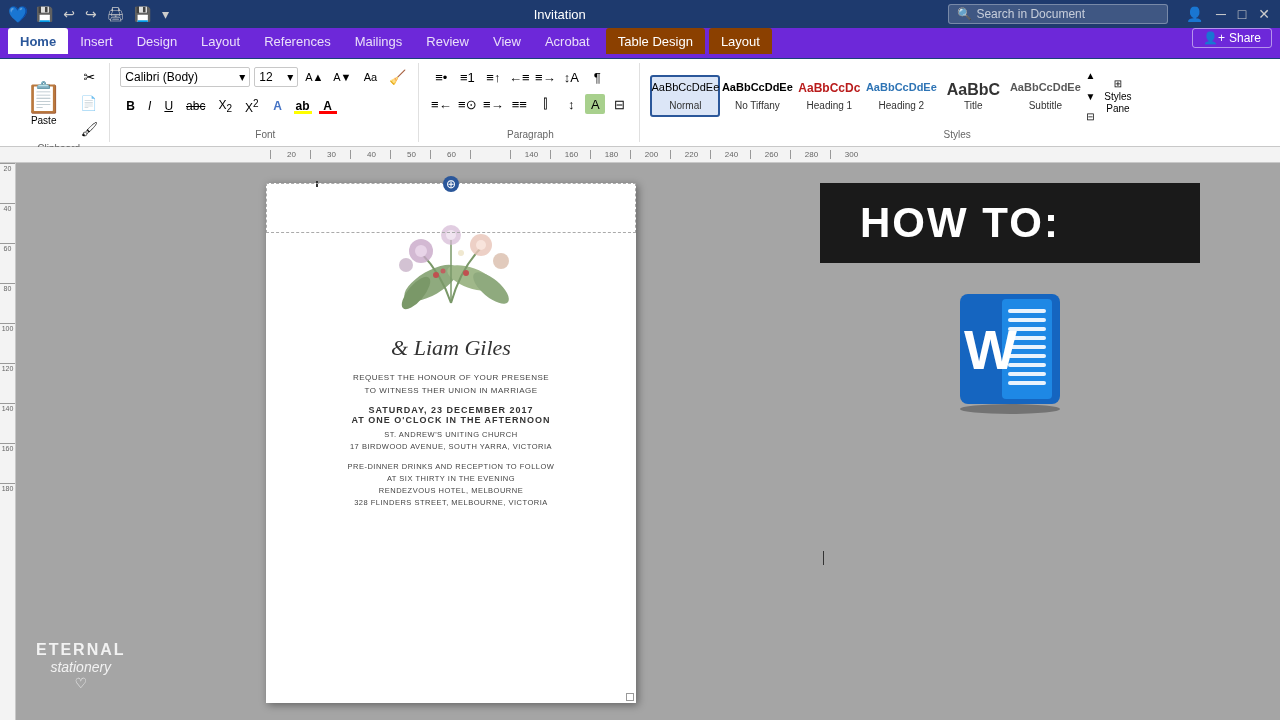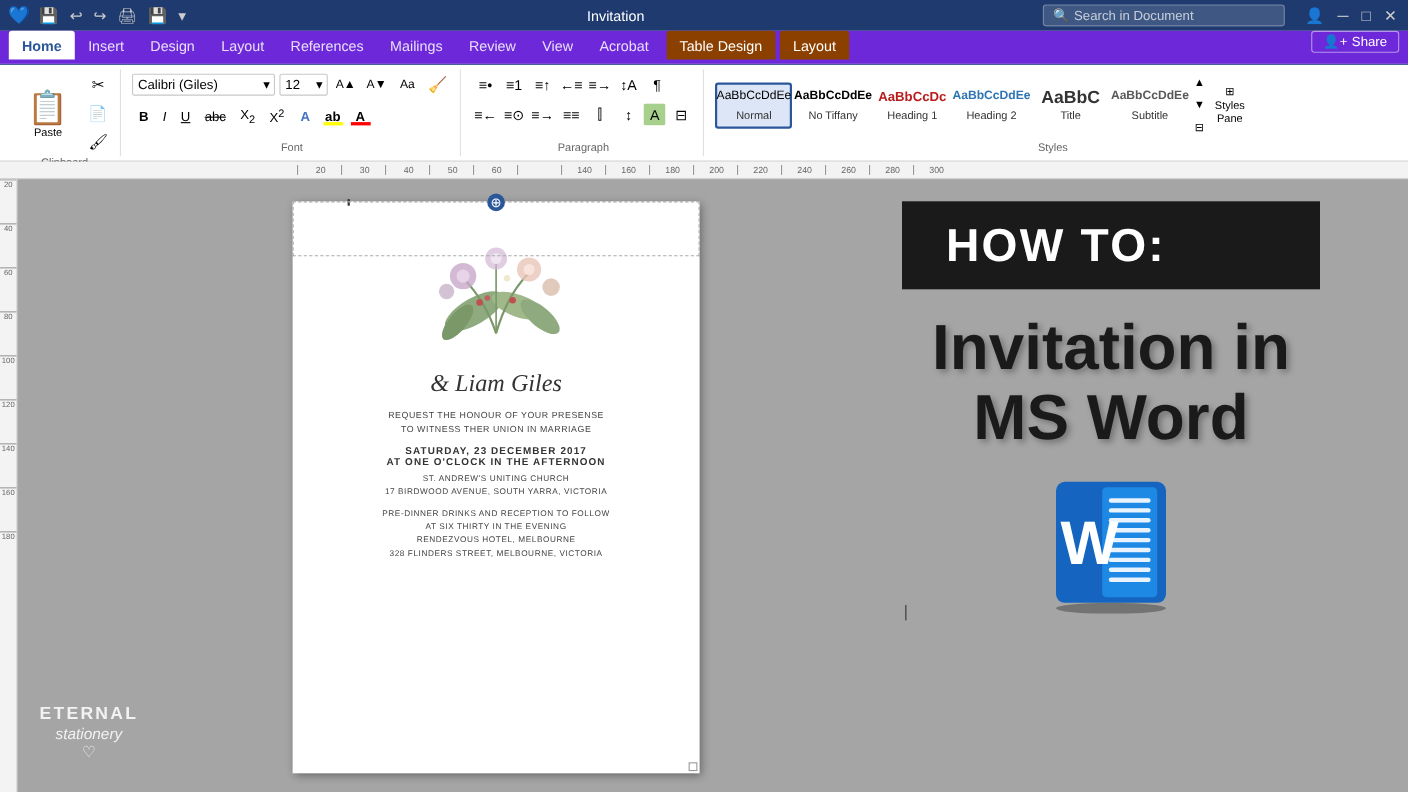--- a/index.html
+++ b/index.html
@@ -516,21 +516,21 @@
         <div class="icon-btn" style="font-size:14px;">🖌</div>
       </div>
     </div>
     <div class="ribbon-group-label">Clipboard</div>
   </div>
 
   <div class="ribbon-group">
     <div class="ribbon-tools" style="flex-direction:column; gap:3px; align-items:flex-start;">
       <div style="display:flex; align-items:center; gap:4px;">
         <div class="font-dropdown">
-          <span>Calibri (Giles)</span>
+          <span>Calibri (Body)</span>
           <span>▾</span>
         </div>
         <div class="font-size-dropdown">
           <span>12</span>
           <span>▾</span>
         </div>
         <div class="icon-btn" style="font-size:11px;">A▲</div>
         <div class="icon-btn" style="font-size:11px;">A▼</div>
         <div class="icon-btn" style="font-size:11px;">Aa</div>
         <div class="icon-btn" style="font-size:14px;">🧹</div>
@@ -726,24 +726,20 @@
 
       <div class="page-resize"></div>
     </div>
 
     <div id="overlay-panel">
 
       <div class="how-to-box">
         <span>HOW TO:</span>
       </div>
 
-      <div class="invitation-title">
-        <span>Invitation in</span><br>
-        <span>MS Word</span>
-      </div>
 
       <div class="word-icon-container">
         <svg viewBox="0 0 120 130" width="120" height="130" xmlns="http://www.w3.org/2000/svg">
 
           <ellipse cx="60" cy="125" rx="50" ry="5" fill="rgba(0,0,0,0.3)"></ellipse>
 
           <rect x="10" y="10" width="100" height="110" rx="8" fill="#1565c0"></rect>
 
           <rect x="52" y="15" width="50" height="100" rx="4" fill="#1e88e5"></rect>
 

